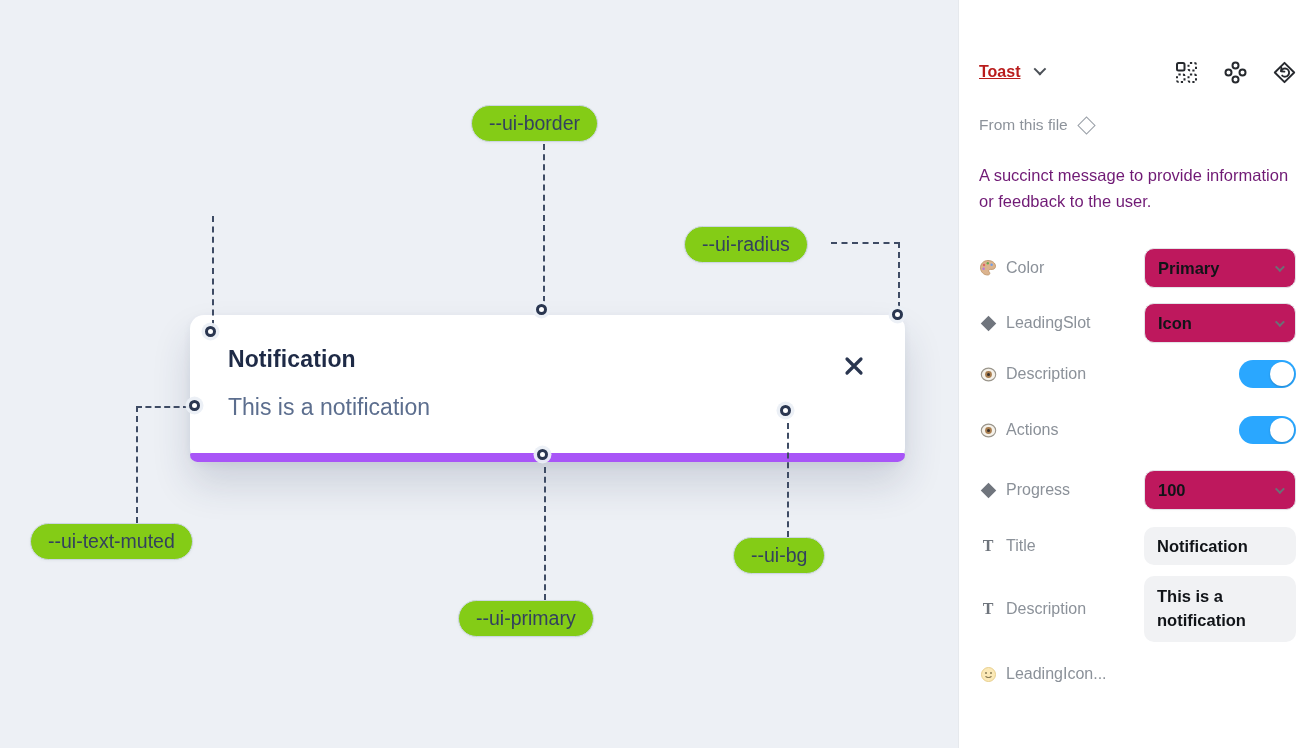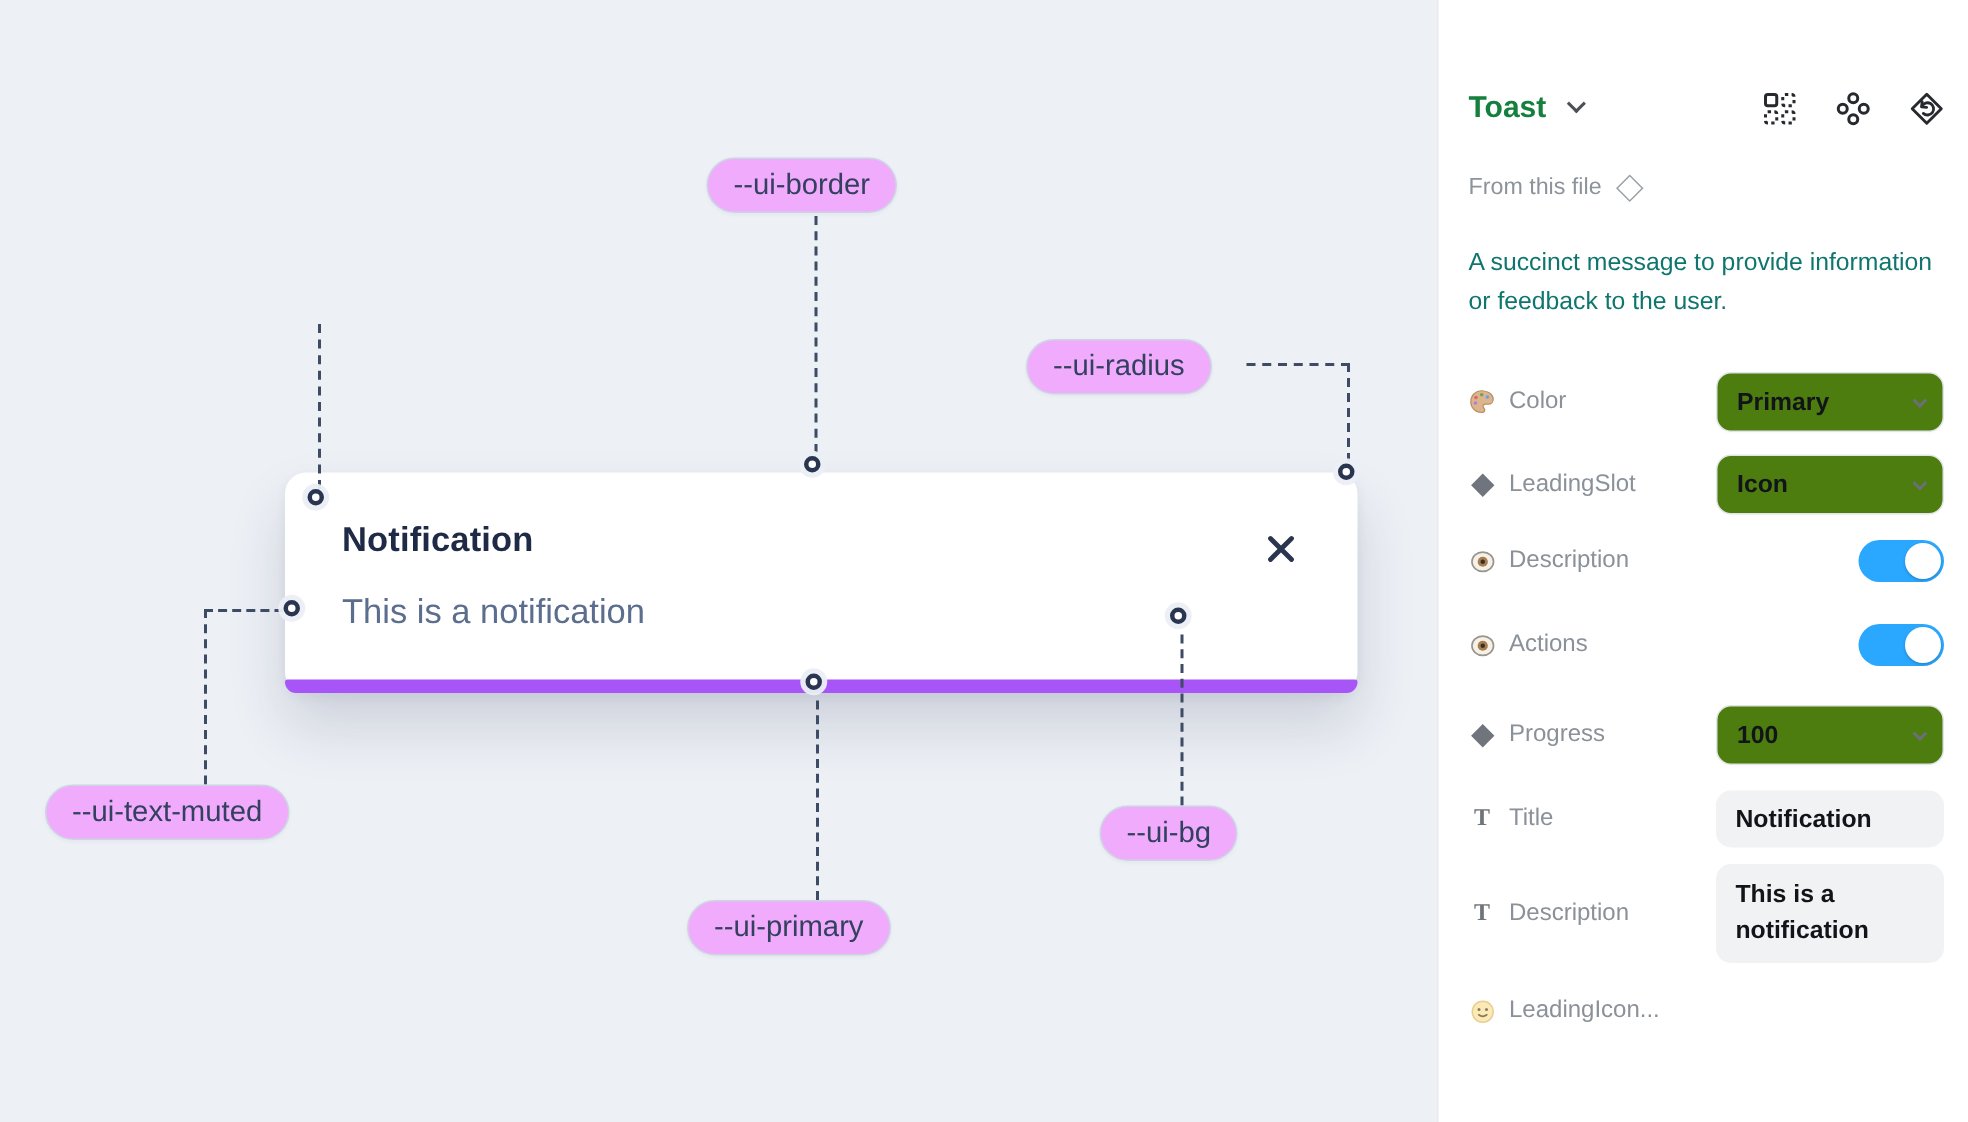--- a/index.html
+++ b/index.html
@@ -30,21 +30,21 @@
   .toast-close {
     position:absolute; right:38px; top:38px; width:26px; height:26px;
     display:flex; align-items:center; justify-content:center; cursor:pointer;
   }
   .toast-progress {
     position:absolute; left:0; right:0; bottom:0; height:9px;
     background:#a855f7; border-radius:3px 3px 13px 13px;
   }
 
   .pill {
-    position:absolute; background:#f0abfc;
+    position:absolute; background:#84cc16;
     border:1.5px solid #ccd6e3; border-radius:19px;
     padding:6px 17px; font-size:19.5px; font-weight:500; color:#33415e;
     white-space:nowrap; box-shadow:0 1px 3px rgba(40,52,84,0.05);
   }
 
   .dash-v { position:absolute; width:0; border-left:2.5px dashed #3e4b64; }
   .dash-h { position:absolute; height:0; border-top:2.5px dashed #3e4b64; }
 
   .connector {
     position:absolute; width:11px; height:11px; background:#ffffff;
@@ -54,52 +54,52 @@
 
   
   .panel {
     position:absolute; left:958px; top:0; width:354px; height:748px;
     background:#ffffff; border-left:1px solid #e6e9ed;
   }
   .panel-header {
     position:absolute; left:20px; right:16px; top:56px; height:32px;
     display:flex; align-items:center;
   }
-  .panel-title { font-size:20px; font-weight:700; color:#15803d; }
+  .panel-title { font-size:16px; font-weight:700; color:#b91c1c;text-decoration:underline; }
   .chev {
     display:inline-block; width:9px; height:9px;
     border-right:2px solid #4b5057; border-bottom:2px solid #4b5057;
     transform:rotate(45deg) translateY(-2px);
   }
   .title-chev { margin-left:14px; margin-top:-4px; }
   .header-icons { margin-left:auto; display:flex; gap:26px; align-items:center; }
   .hicon { width:23px; height:23px; cursor:pointer; }
 
   .from-row {
     position:absolute; left:20px; top:116px; display:flex; align-items:center; gap:12px;
     font-size:15.5px; color:#8d939b;
   }
   .from-diamond {
     width:13px; height:13px; border:1.7px solid #9aa0a8; transform:rotate(45deg);
   }
 
   .panel-desc {
     position:absolute; left:20px; top:162px; width:322px;
-    font-size:16.5px; line-height:1.58; color:#0f766e;
+    font-size:16.5px; line-height:1.58; color:#701a75;
   }
 
   .prop-row { position:absolute; left:20px; right:0; display:flex; align-items:center; }
   .prop-label { display:flex; align-items:center; gap:9px; font-size:16px; color:#8b9199; }
   .prop-label .licon { width:18px; height:18px; display:flex; align-items:center; justify-content:center; }
   .diamond-solid { width:11px; height:11px; background:#70757d; transform:rotate(45deg); }
   .t-glyph { font-family:"Liberation Serif", serif; font-weight:700; font-size:16px; color:#6e747c; }
 
   .control { position:absolute; right:16px; width:152px; }
   .select-ctl {
-    height:40px; background:#4d7c0f; border:1px solid #e2e4e8; border-radius:10px;
+    height:40px; background:#be185d; border:1px solid #e2e4e8; border-radius:10px;
     display:flex; align-items:center; padding:0 13px; cursor:pointer;
     box-shadow:0 1px 2px rgba(0,0,0,0.02);
   }
   .select-ctl .val { font-size:16.5px; font-weight:600; color:#111418; }
   .select-ctl .chev { margin-left:auto; width:7px; height:7px; border-color:#6b7076; }
   .ctl-diamond {
     width:12px; height:12px; border:2px solid #24272c; transform:rotate(45deg);
     margin-right:11px; flex:none; border-radius:1px;
   }
   .toggle {

